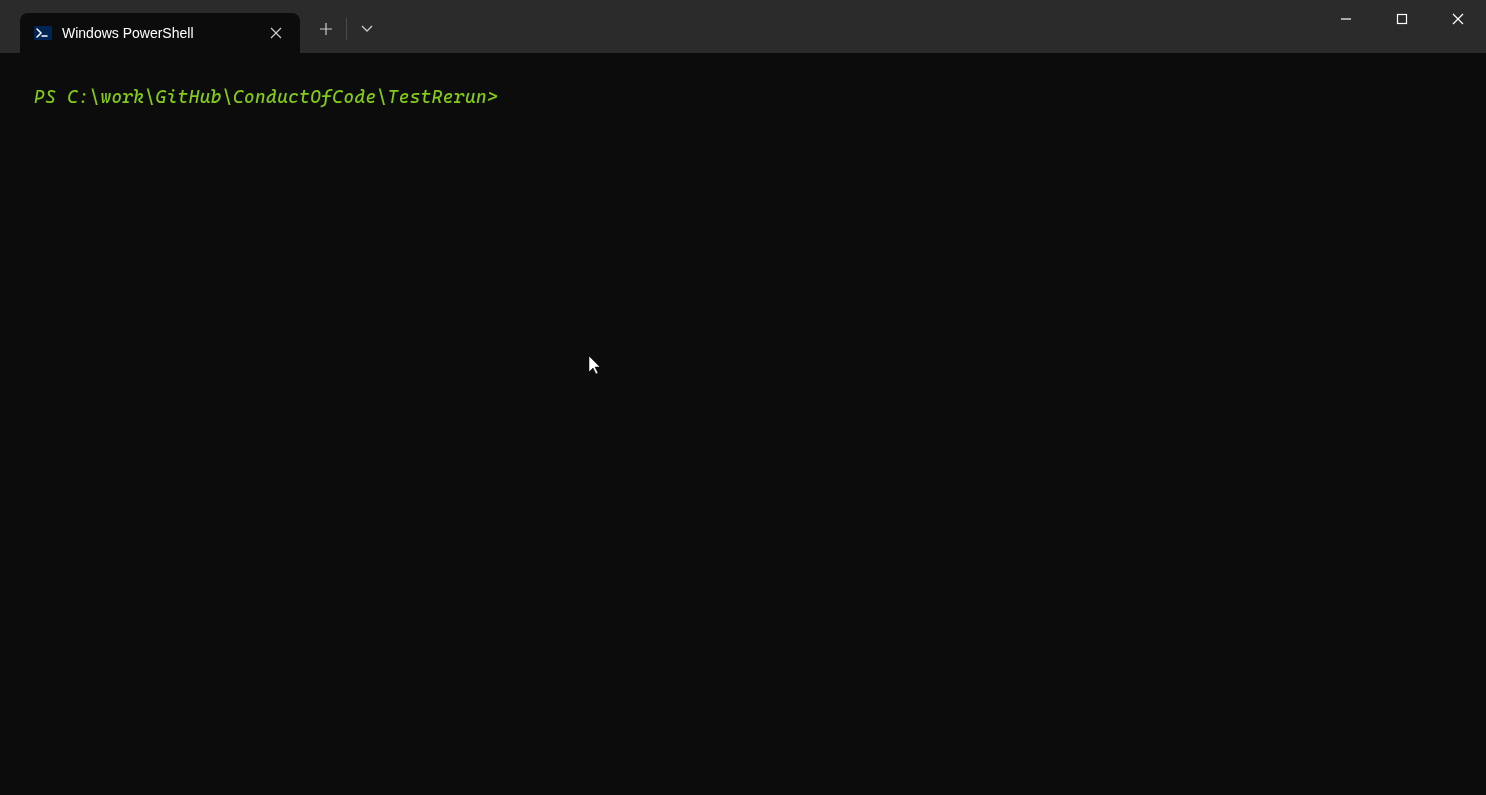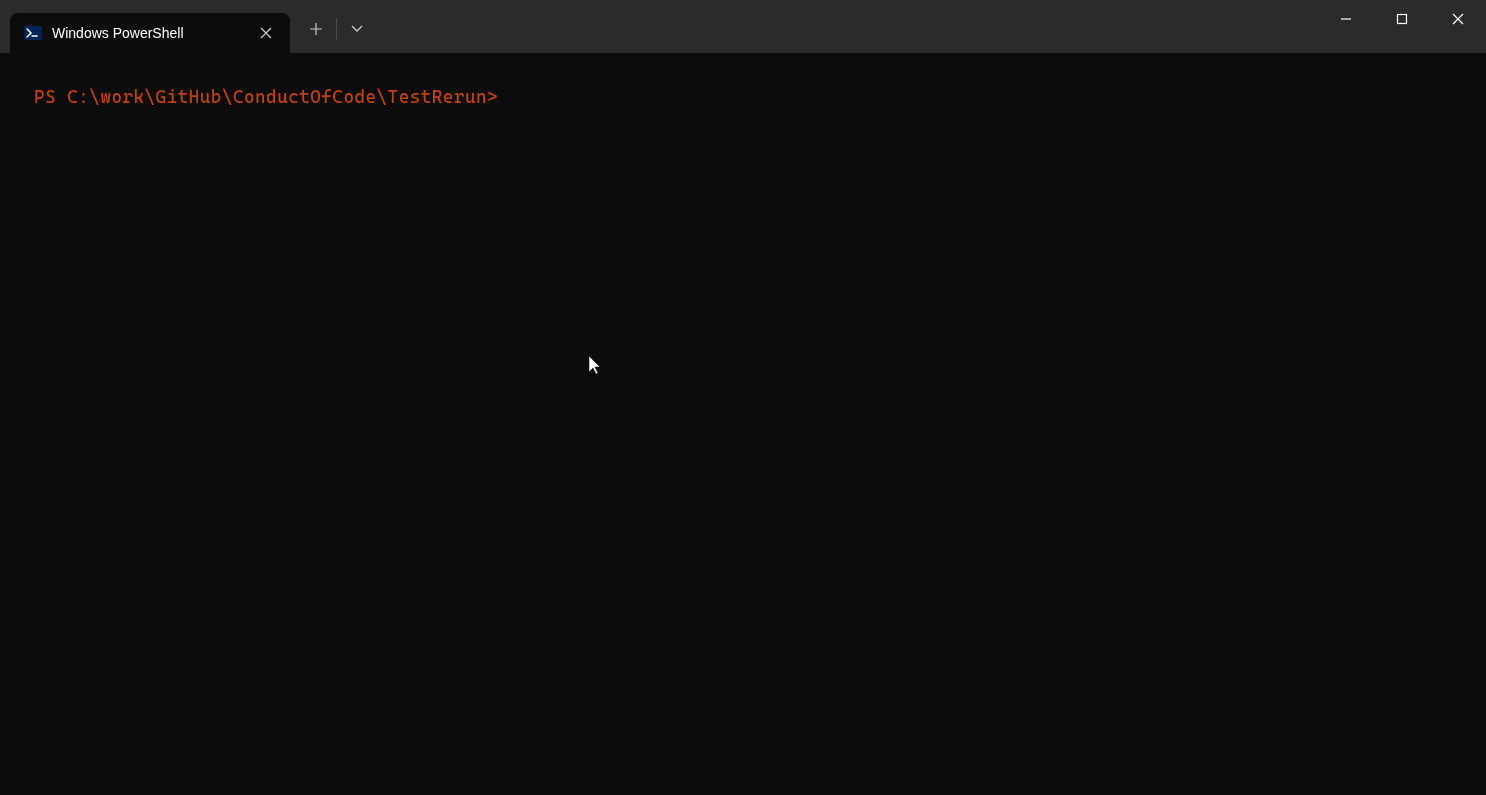--- a/index.html
+++ b/index.html
@@ -35,20 +35,21 @@
     
     .tab {
       background: #0c0c0c;
       height: 40px;
       min-width: 280px;
       border-radius: 8px 8px 0 0;
       display: flex;
       align-items: center;
       padding: 0 12px 0 14px;
       margin-top: 13px;
+      margin-left: 10px;
     }
     
     .tab-icon {
       width: 18px;
       height: 18px;
       margin-right: 10px;
       display: flex;
       align-items: center;
       justify-content: center;
     }
@@ -117,21 +118,22 @@
     .terminal-content {
       padding: 12px 12px;
       font-family: 'Cascadia Mono', 'Consolas', monospace;
       font-size: 18px;
       color: #cccccc;
       white-space: pre;
       letter-spacing: 0.5px;
     }
     
     .prompt-line {
-      color: #c2410c;
+      color: #84cc16;
+      font-style: italic;
     }
     
     .cursor-pointer {
       position: absolute;
       left: 589px;
       top: 356px;
       pointer-events: none;
     }
   </style>
 </head>

